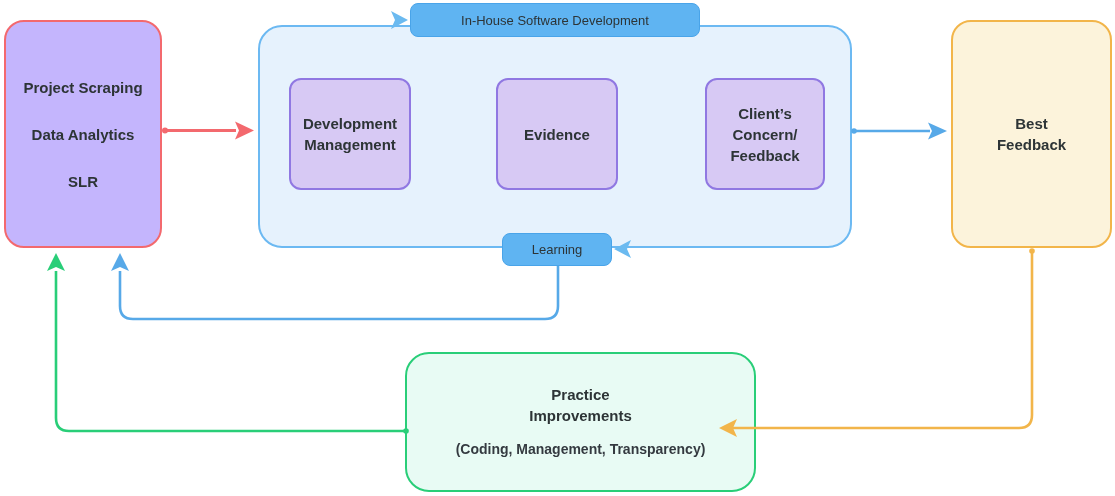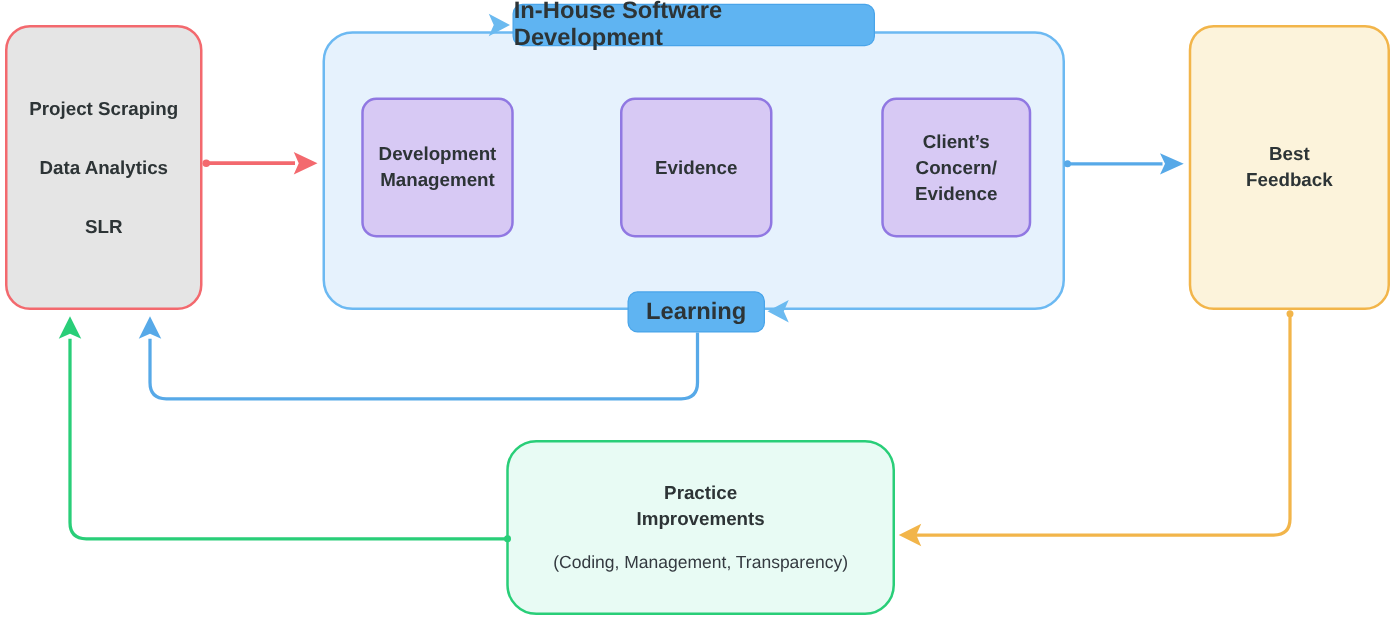--- a/index.html
+++ b/index.html
@@ -19,54 +19,54 @@
     justify-content:center;
     text-align:center;
     color:#2d3436;
     font-weight:bold;
     font-size:15px;
     line-height:21px;
     white-space:pre-line;
   }
   .node-source{
     left:4px;top:20px;width:158px;height:228px;
-    background:#e5e5e5;border:2.5px solid #f3696e;border-radius:20px;
+    background:#c4b5fd;border:2.5px solid #f3696e;border-radius:20px;
     gap:26px;
   }
   .container-box{
     left:258px;top:25px;width:594px;height:223px;
     position:absolute;box-sizing:border-box;
     background:#e6f2fd;border:2.5px solid #6cb9f2;border-radius:24px;
   }
   .label-tab{
     position:absolute;box-sizing:border-box;
     display:flex;align-items:center;justify-content:center;
     background:#5fb4f2;border:1.5px solid #49a4e9;border-radius:8px;
-    color:#2d3436;font-weight:bold;font-size:19px;
+    color:#2d3436;font-weight:normal;font-size:13px;
   }
   .tab-title{left:410px;top:3px;width:290px;height:34px;}
   .tab-learning{left:502px;top:233px;width:110px;height:33px;}
   .node-purple{
     background:#d7c9f4;border:2px solid #9078e2;border-radius:12px;
     top:78px;width:122px;height:112px;
   }
   .node-observation{left:289px;}
   .node-evidence{left:496px;text-align:center;}
   .node-feedback{left:705px;width:120px;}
   .node-best{
     left:951px;top:20px;width:161px;height:228px;
     background:#fcf3db;border:2.5px solid #f2b54a;border-radius:20px;
   }
   .node-improvements{
-    left:405px;top:352px;width:311px;height:140px;
+    left:405px;top:352px;width:351px;height:140px;
     background:#e8fbf4;border:2.5px solid #29ce78;border-radius:24px;
     gap:13px;
   }
   .node-improvements .subtitle{
-    font-weight:400;font-size:14px;color:#343a40;white-space:pre-line;
+    font-weight:700;font-size:14px;color:#343a40;white-space:pre-line;
   }
   .connector-layer{
     position:absolute;left:0;top:0;width:1115px;height:496px;
     pointer-events:none;
   }
 </style>
 </head>
 <body>
 
 <div class="canvas">
@@ -77,21 +77,21 @@
     <span>SLR</span>
   </div>
 
   <div class="container-box"></div>
 
   <div class="node node-purple node-observation">Development
 Management</div>
   <div class="node node-purple node-evidence">Evidence</div>
   <div class="node node-purple node-feedback">Client’s
 Concern/
-Evidence</div>
+Feedback</div>
 
   <div class="label-tab tab-title">In-House Software Development</div>
   <div class="label-tab tab-learning">Learning</div>
 
   <div class="node node-best">Best
 Feedback</div>
 
   <div class="node node-improvements">
     <span>Practice
 Improvements</span>

